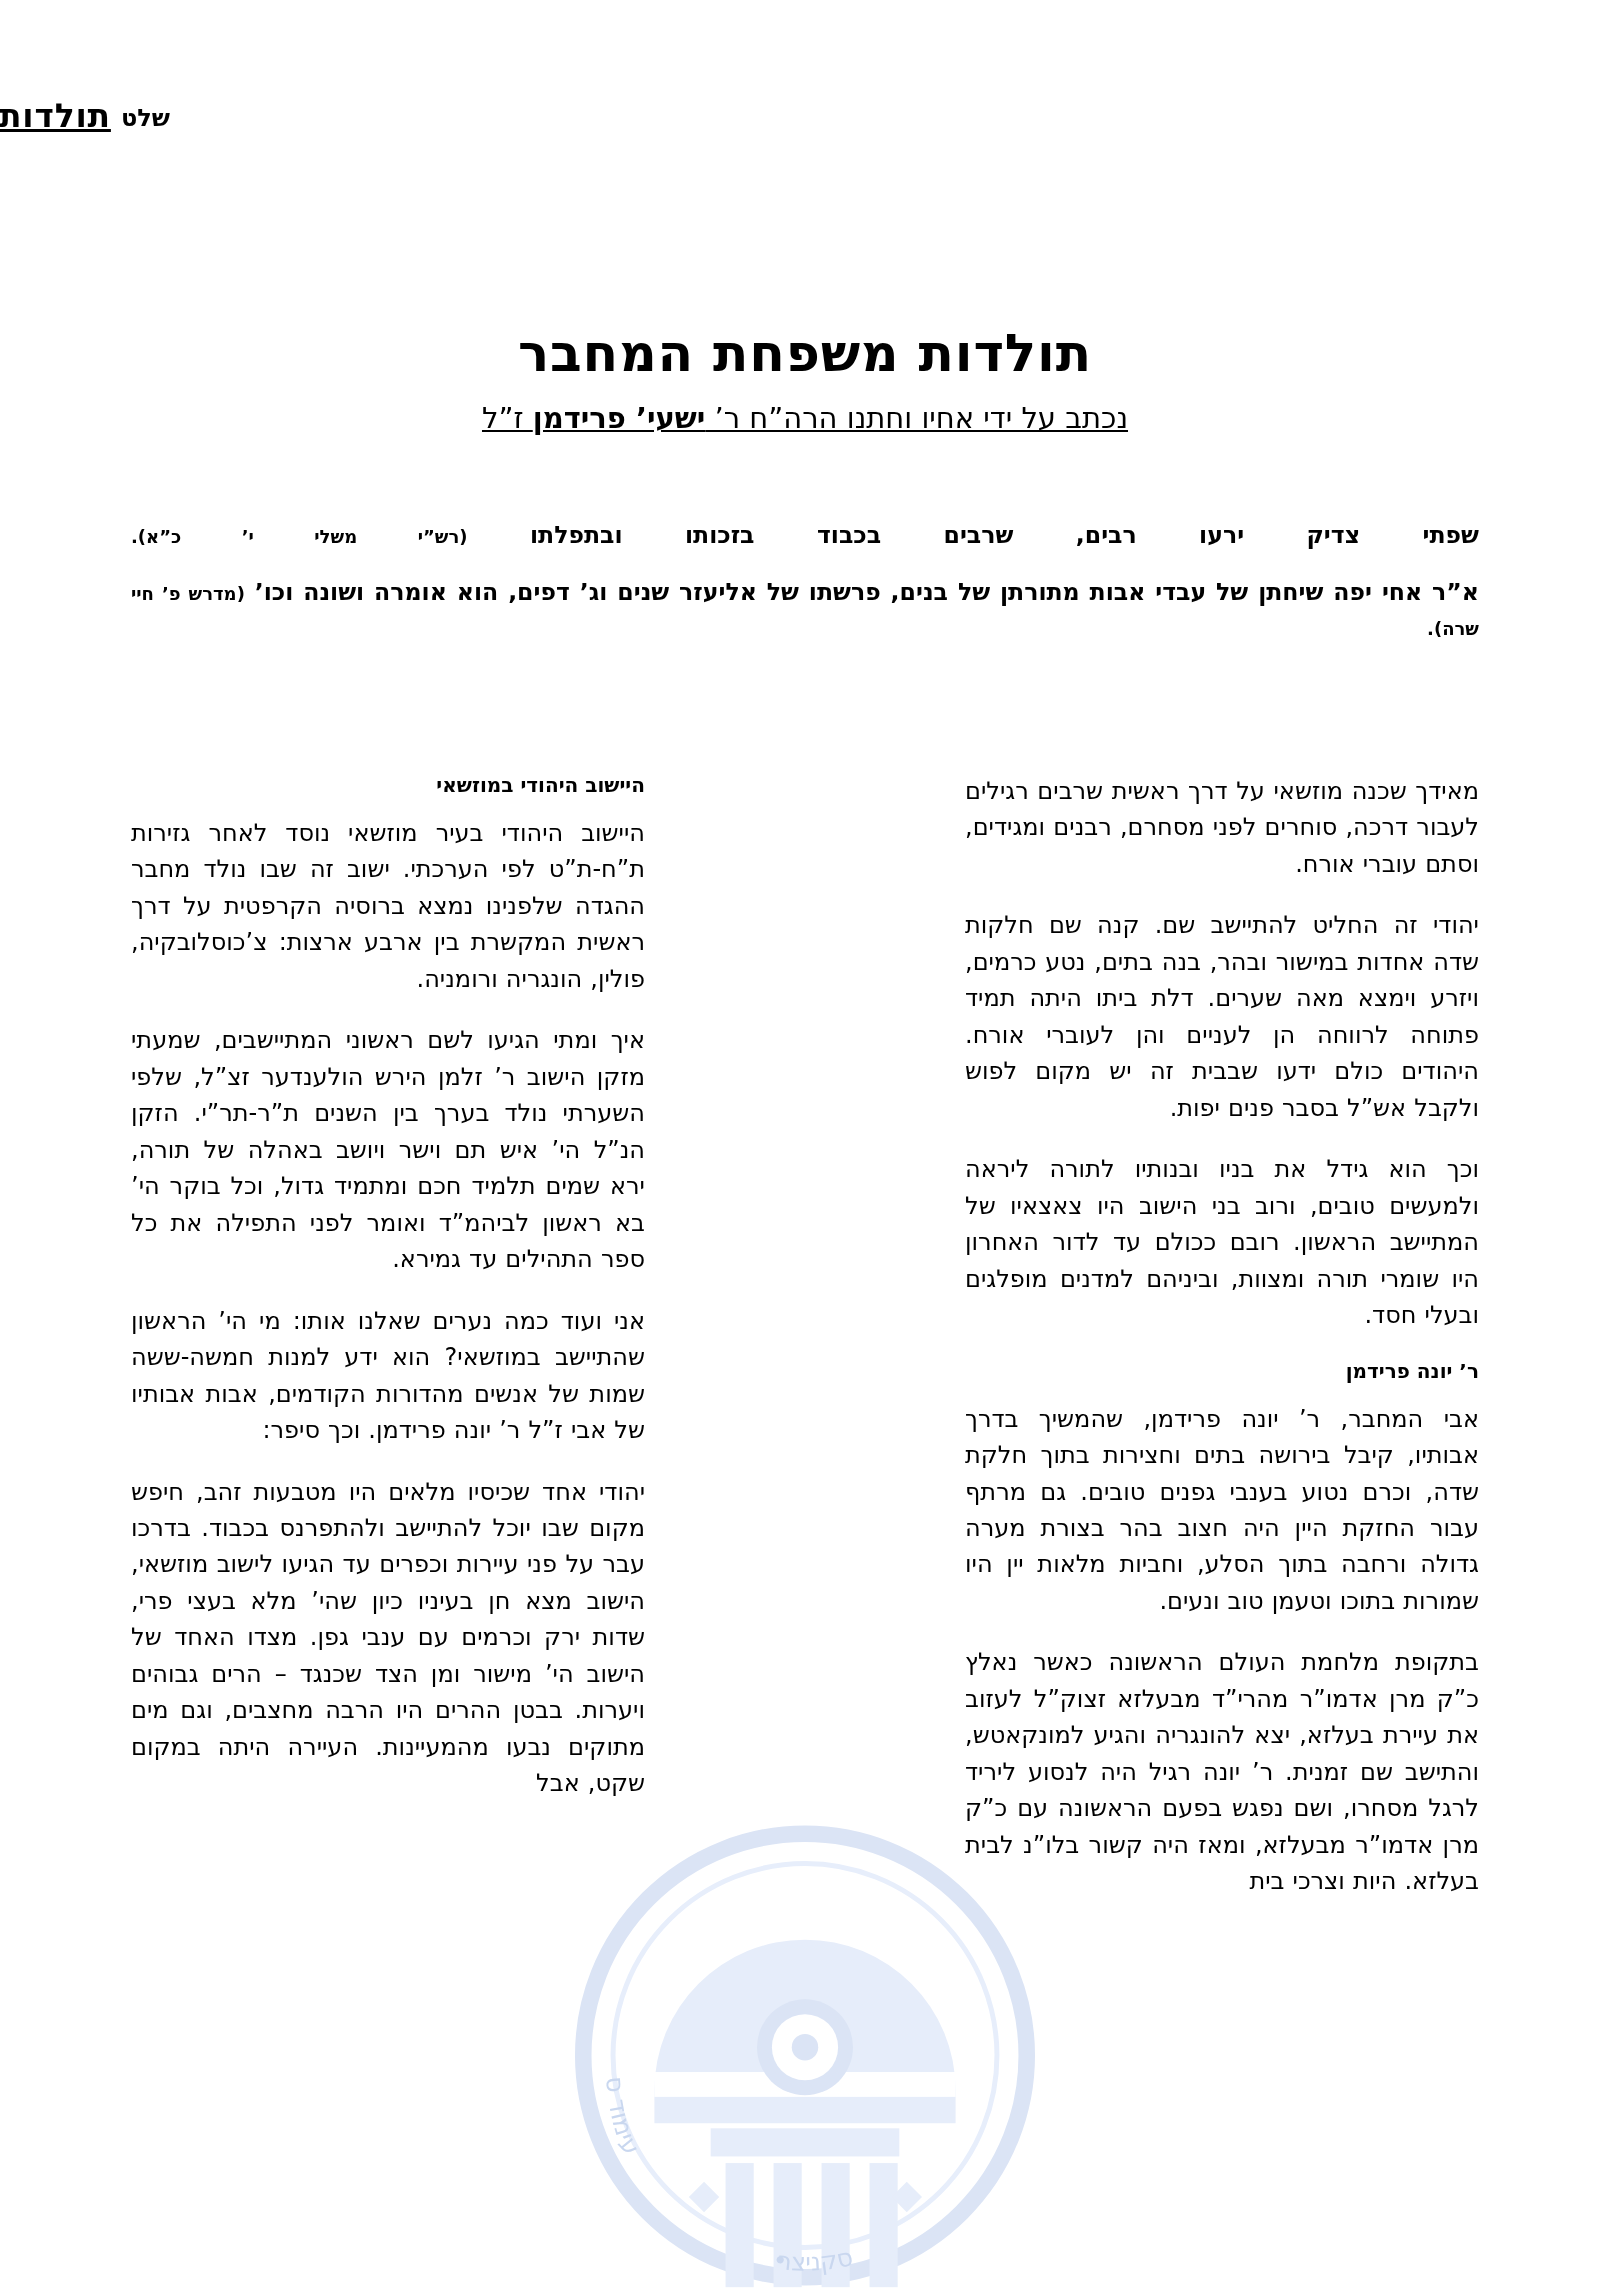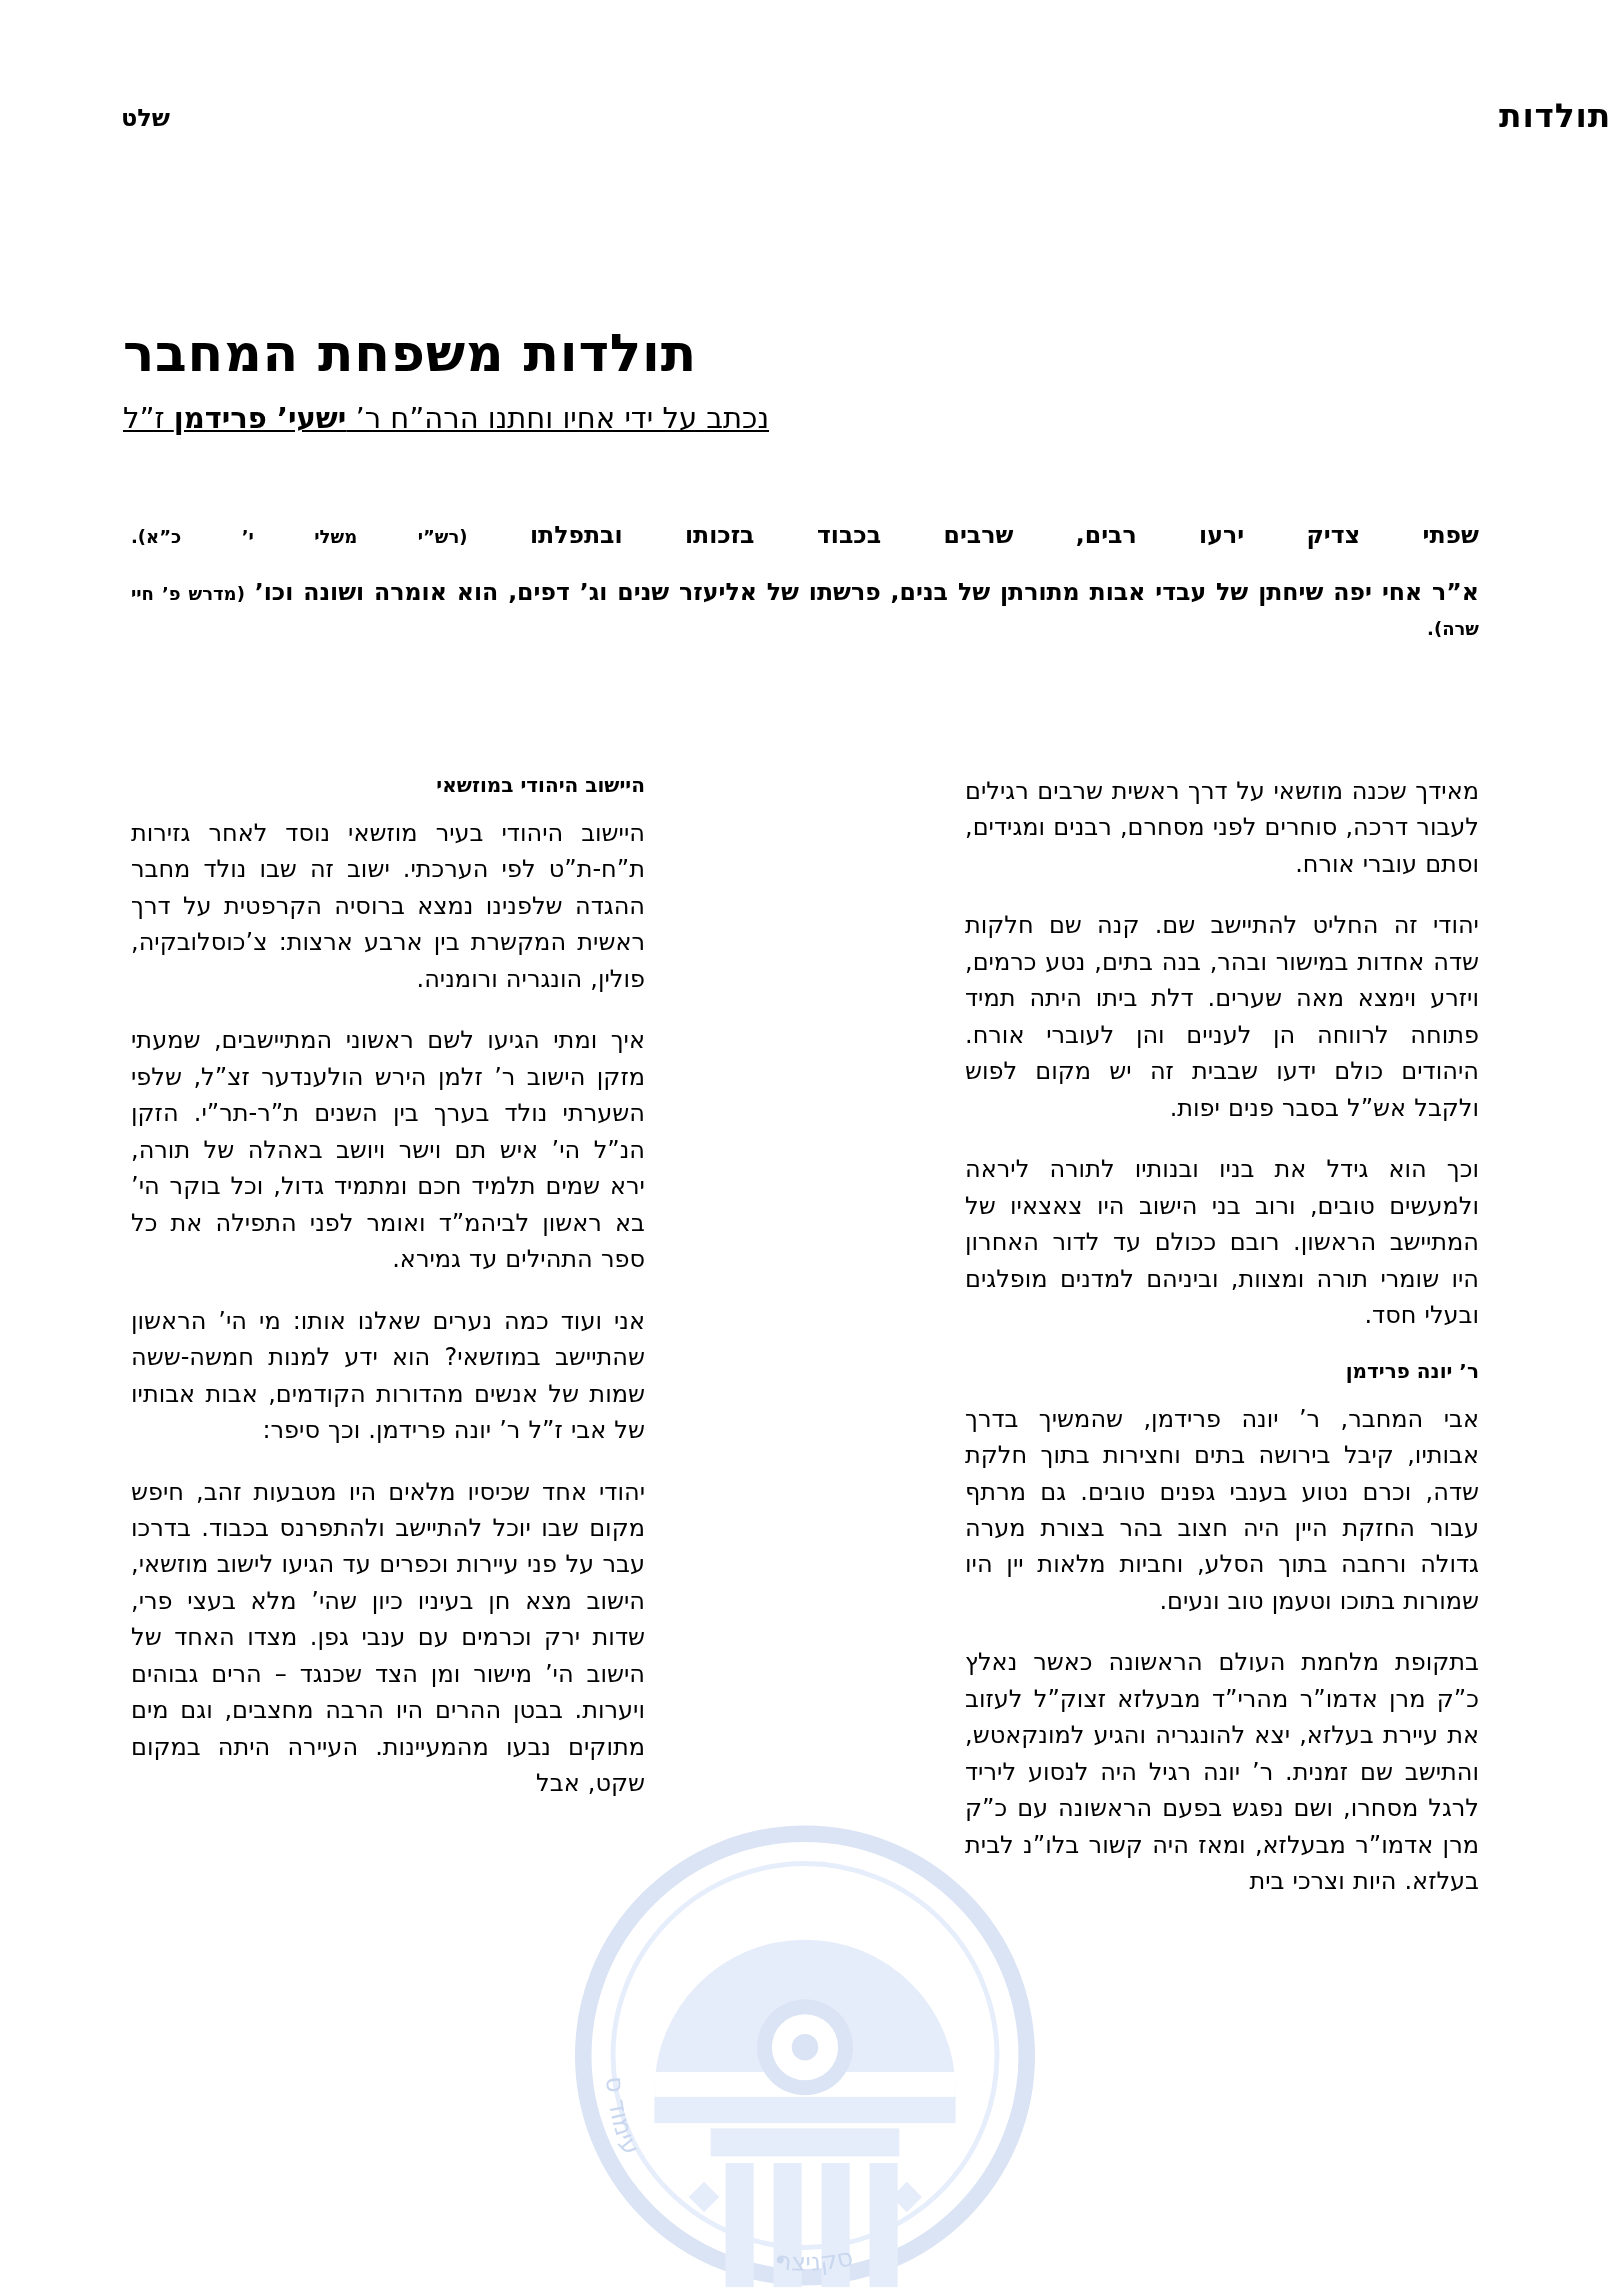--- a/index.html
+++ b/index.html
@@ -41,42 +41,43 @@
     position: absolute;
     top: 99px;
     left: 0;
     right: 0;
     height: 58px;
     z-index: 2;
   }
   .running-head .rh-center {
     position: absolute;
     left: 0; right: 0;
-    text-align: right;
+    text-align: left;
     font-weight: bold;
     font-size: 33px;
     letter-spacing: 0.8px;
     line-height: 1;
+    text-decoration: underline;
   }
   .running-head .rh-left {
     position: absolute;
     left: 122px;
     top: 7.4px;
     font-weight: bold;
     font-size: 24px;
     line-height: 1;
   }
 
   
   .title-block {
     position: absolute;
     top: 324px;
     left: 124px;
     right: 124px;
-    text-align: left;
+    text-align: center;
     z-index: 2;
   }
   .doc-title {
     font-size: 52px;
     font-weight: bold;
     letter-spacing: 0.8px;
     line-height: 1.12;
     margin: 0;
   }
   .doc-subtitle {

